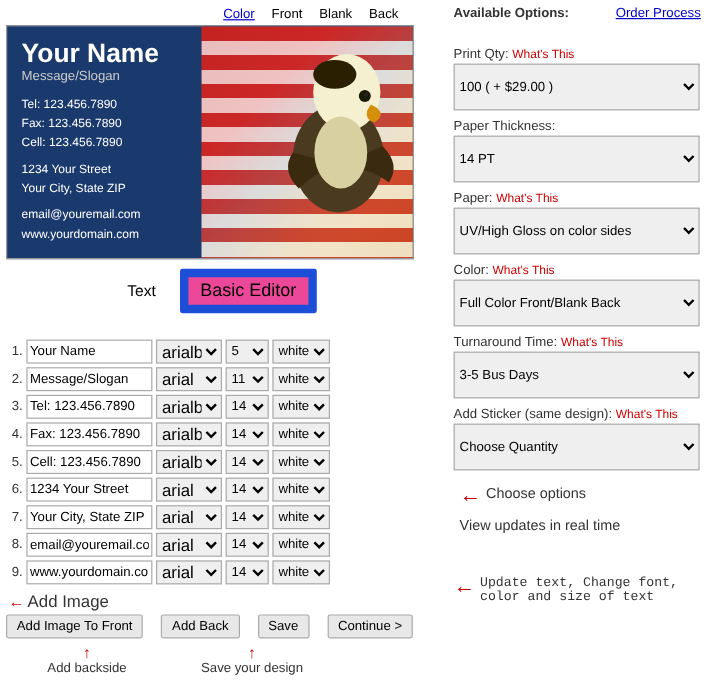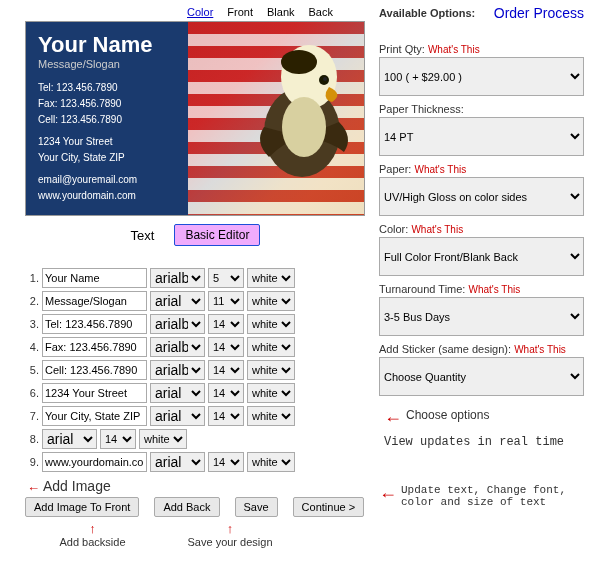--- a/index.html
+++ b/index.html
@@ -1,18 +1,18 @@
 <!DOCTYPE html>
 <html><head>
   <meta charset="utf-8">
   <style>
     * { box-sizing: border-box; margin: 0; padding: 0; }
     body { font-family: Arial, sans-serif; font-size: 12px; background: #fff; width: 592px; }
     
-    .main-container { display: flex; width: 592px; padding-left: 20px; }
+    .main-container { display: flex; width: 592px; }
     
     
     .left-panel { width: 370px; padding: 5px; }
     
     
     .card-preview {
       width: 340px;
       height: 195px;
       background: #1a3a6e;
       border: 1px solid #999;
@@ -81,24 +81,24 @@
     
     
     .editor-header {
       display: flex;
       justify-content: center;
       align-items: center;
       margin-bottom: 22px;
       gap: 20px;
     }
     .basic-editor-btn {
-      background: #f0abfc;
-      border: 1px solid #1d4ed8;
+      background: #ec4899;
+      border: 7px solid #1d4ed8;
       padding: 3px 10px;
-      font-size: 12px;
+      font-size: 15px;
       cursor: pointer;
       border-radius: 2px;
     }
     
     
     .text-rows { width: 100%; }
     .text-row {
       display: flex;
       align-items: center;
       margin-bottom: 3px;
@@ -164,21 +164,22 @@
       align-items: center;
       margin-bottom: 22px;
     }
     .available-options-label {
       font-weight: bold;
       font-size: 11px;
       color: #333;
     }
     .order-process-link {
       color: #0000cc;
-      font-size: 14px;
+      font-size: 11px;
+      text-decoration: underline;
       cursor: pointer;
     }
     .option-label {
       font-size: 11px;
       color: #333;
       margin-bottom: 2px;
       margin-top: 5px;
     }
     .whats-this {
       color: #cc0000;
@@ -323,20 +324,21 @@
       <div class="text-row">
         <span class="row-num">7.</span>
         <input class="row-input" type="text" value="Your City, State ZIP" style="">
         <select class="row-select-font"><option>arial</option></select>
         <select class="row-select-size"><option>14</option></select>
         <select class="row-select-color"><option>white</option></select>
       </div>
 
       <div class="text-row">
         <span class="row-num">8.</span>
+        <input class="row-input" type="text" value="email@youremail.co" style="">
         <select class="row-select-font"><option>arial</option></select>
         <select class="row-select-size"><option>14</option></select>
         <select class="row-select-color"><option>white</option></select>
       </div>
 
       <div class="text-row">
         <span class="row-num">9.</span>
         <input class="row-input" type="text" value="www.yourdomain.co" style="">
         <select class="row-select-font"><option>arial</option></select>
         <select class="row-select-size"><option>14</option></select>
@@ -419,21 +421,21 @@
     <select class="option-select">
       <option>Choose Quantity</option>
     </select>
     
     
     <div style="margin-top:10px; display:flex; align-items:flex-start; gap:4px; margin-left:5px;">
       <span class="arrow-red" style="font-size:18px; margin-top:-2px;">←</span>
       <span style="font-size:12px;color:#333;">Choose options</span>
     </div>
     
-    <div style="margin-top:8px; margin-left:5px;font-family:Liberation Mono, monospace;">
+    <div style="margin-top:8px; margin-left:5px;">
       <span style="font-size:12px;color:#333;">View updates in real time</span>
     </div>
     
     <div style="margin-top:35px; display:flex; align-items:flex-start; gap:4px; margin-left:0px;">
       <span class="arrow-red" style="font-size:18px; margin-top:-2px;">←</span>
       <span style="font-size:11px;color:#333;white-space:pre-line;font-family:Liberation Mono, monospace;">Update text, Change font,
 color and size of text</span>
     </div>
   </div>
 </div>

